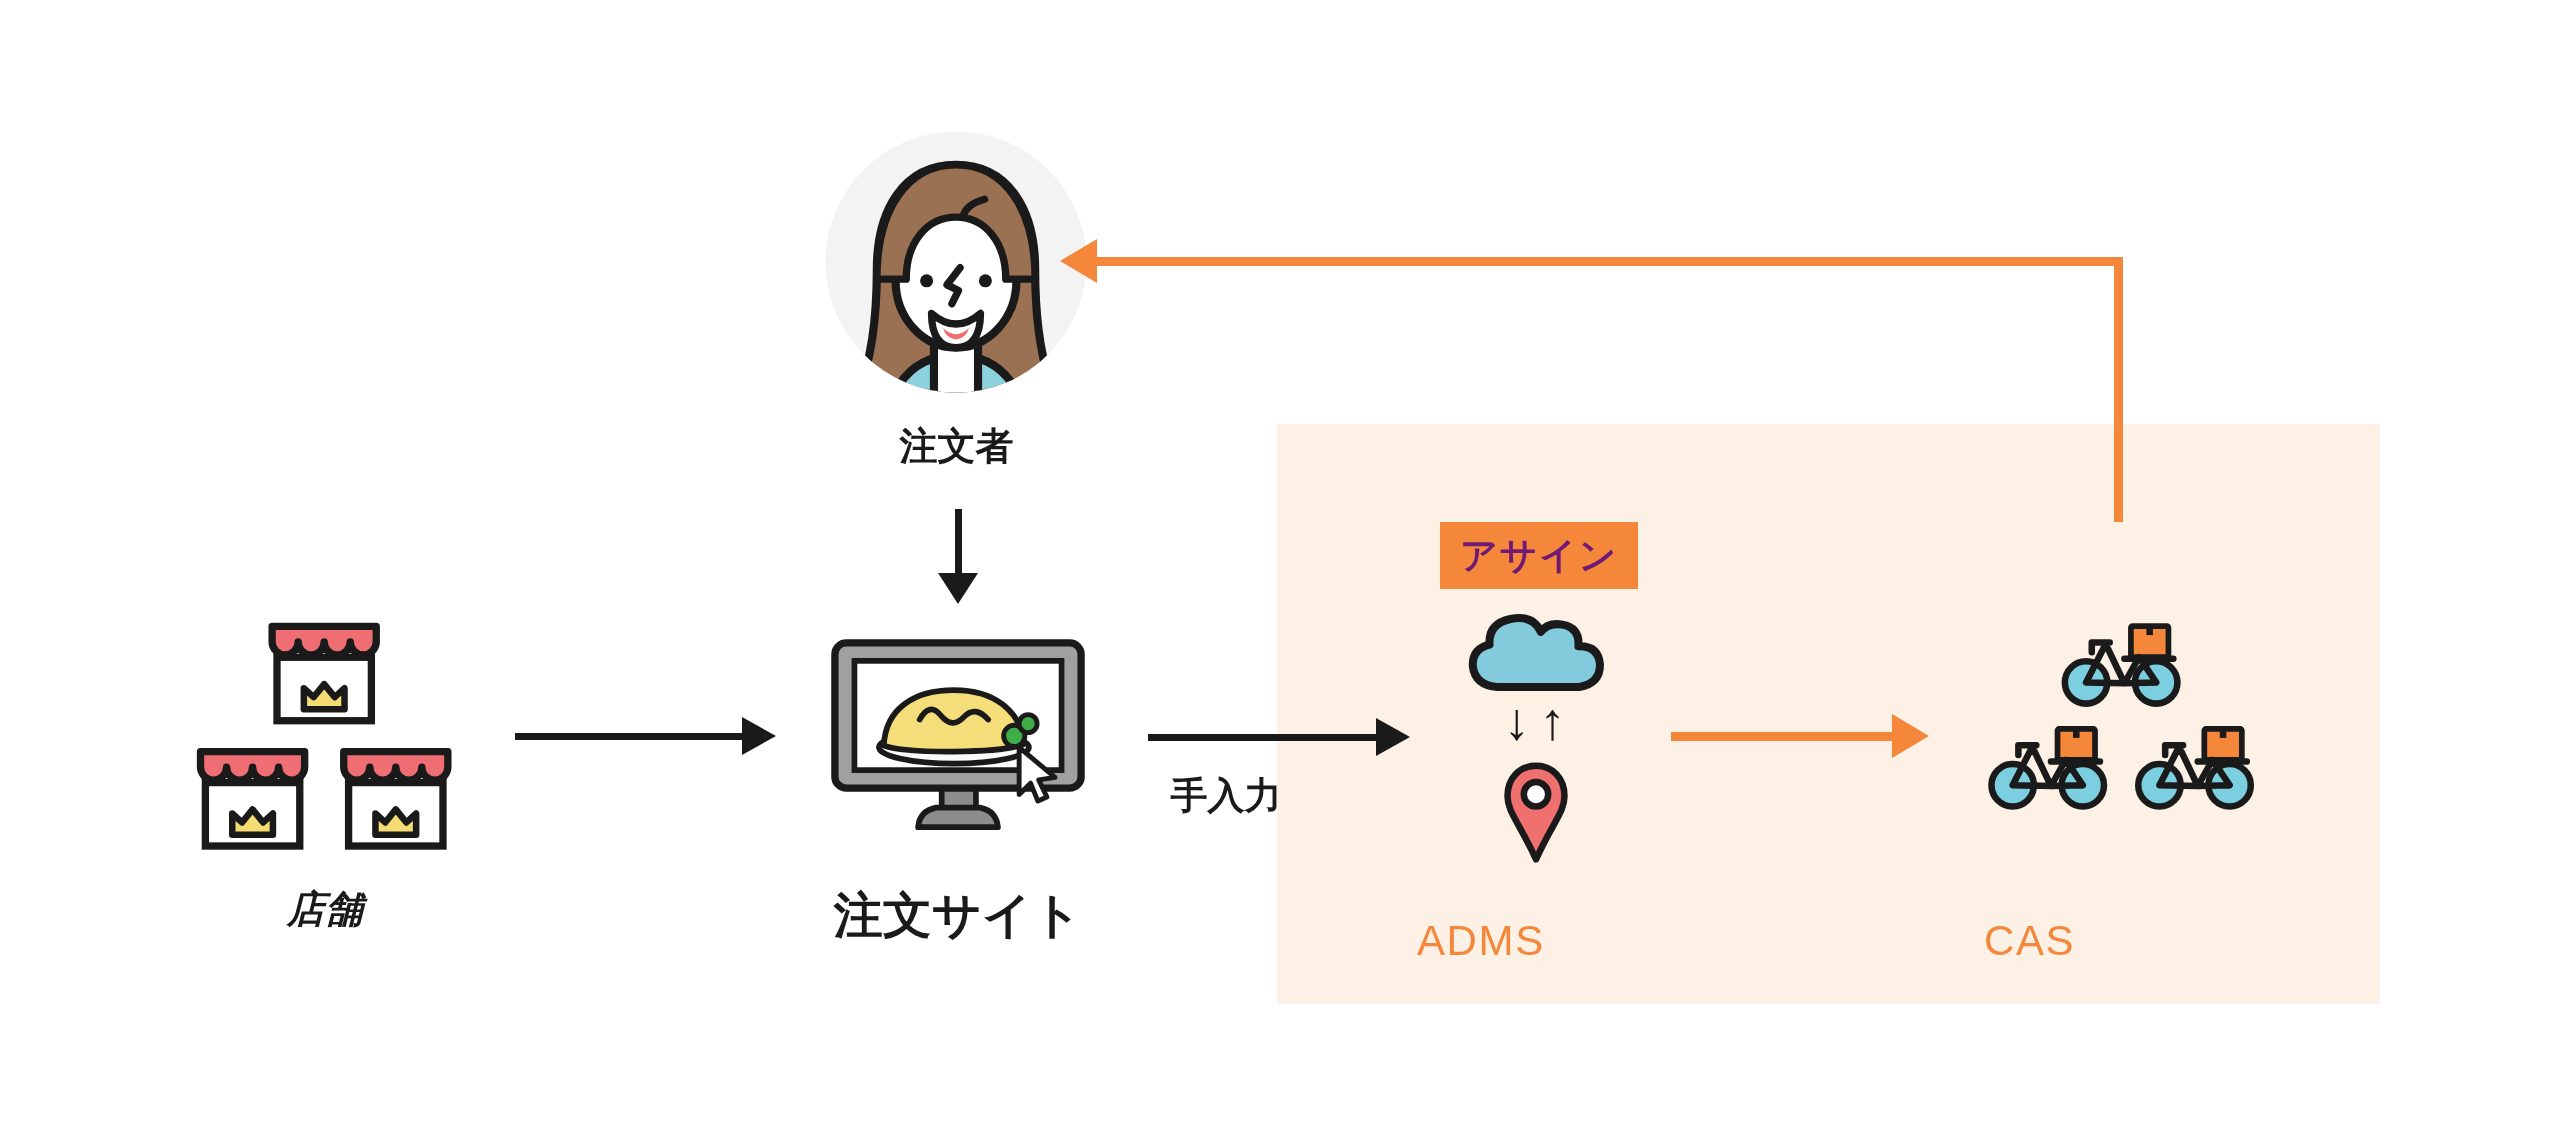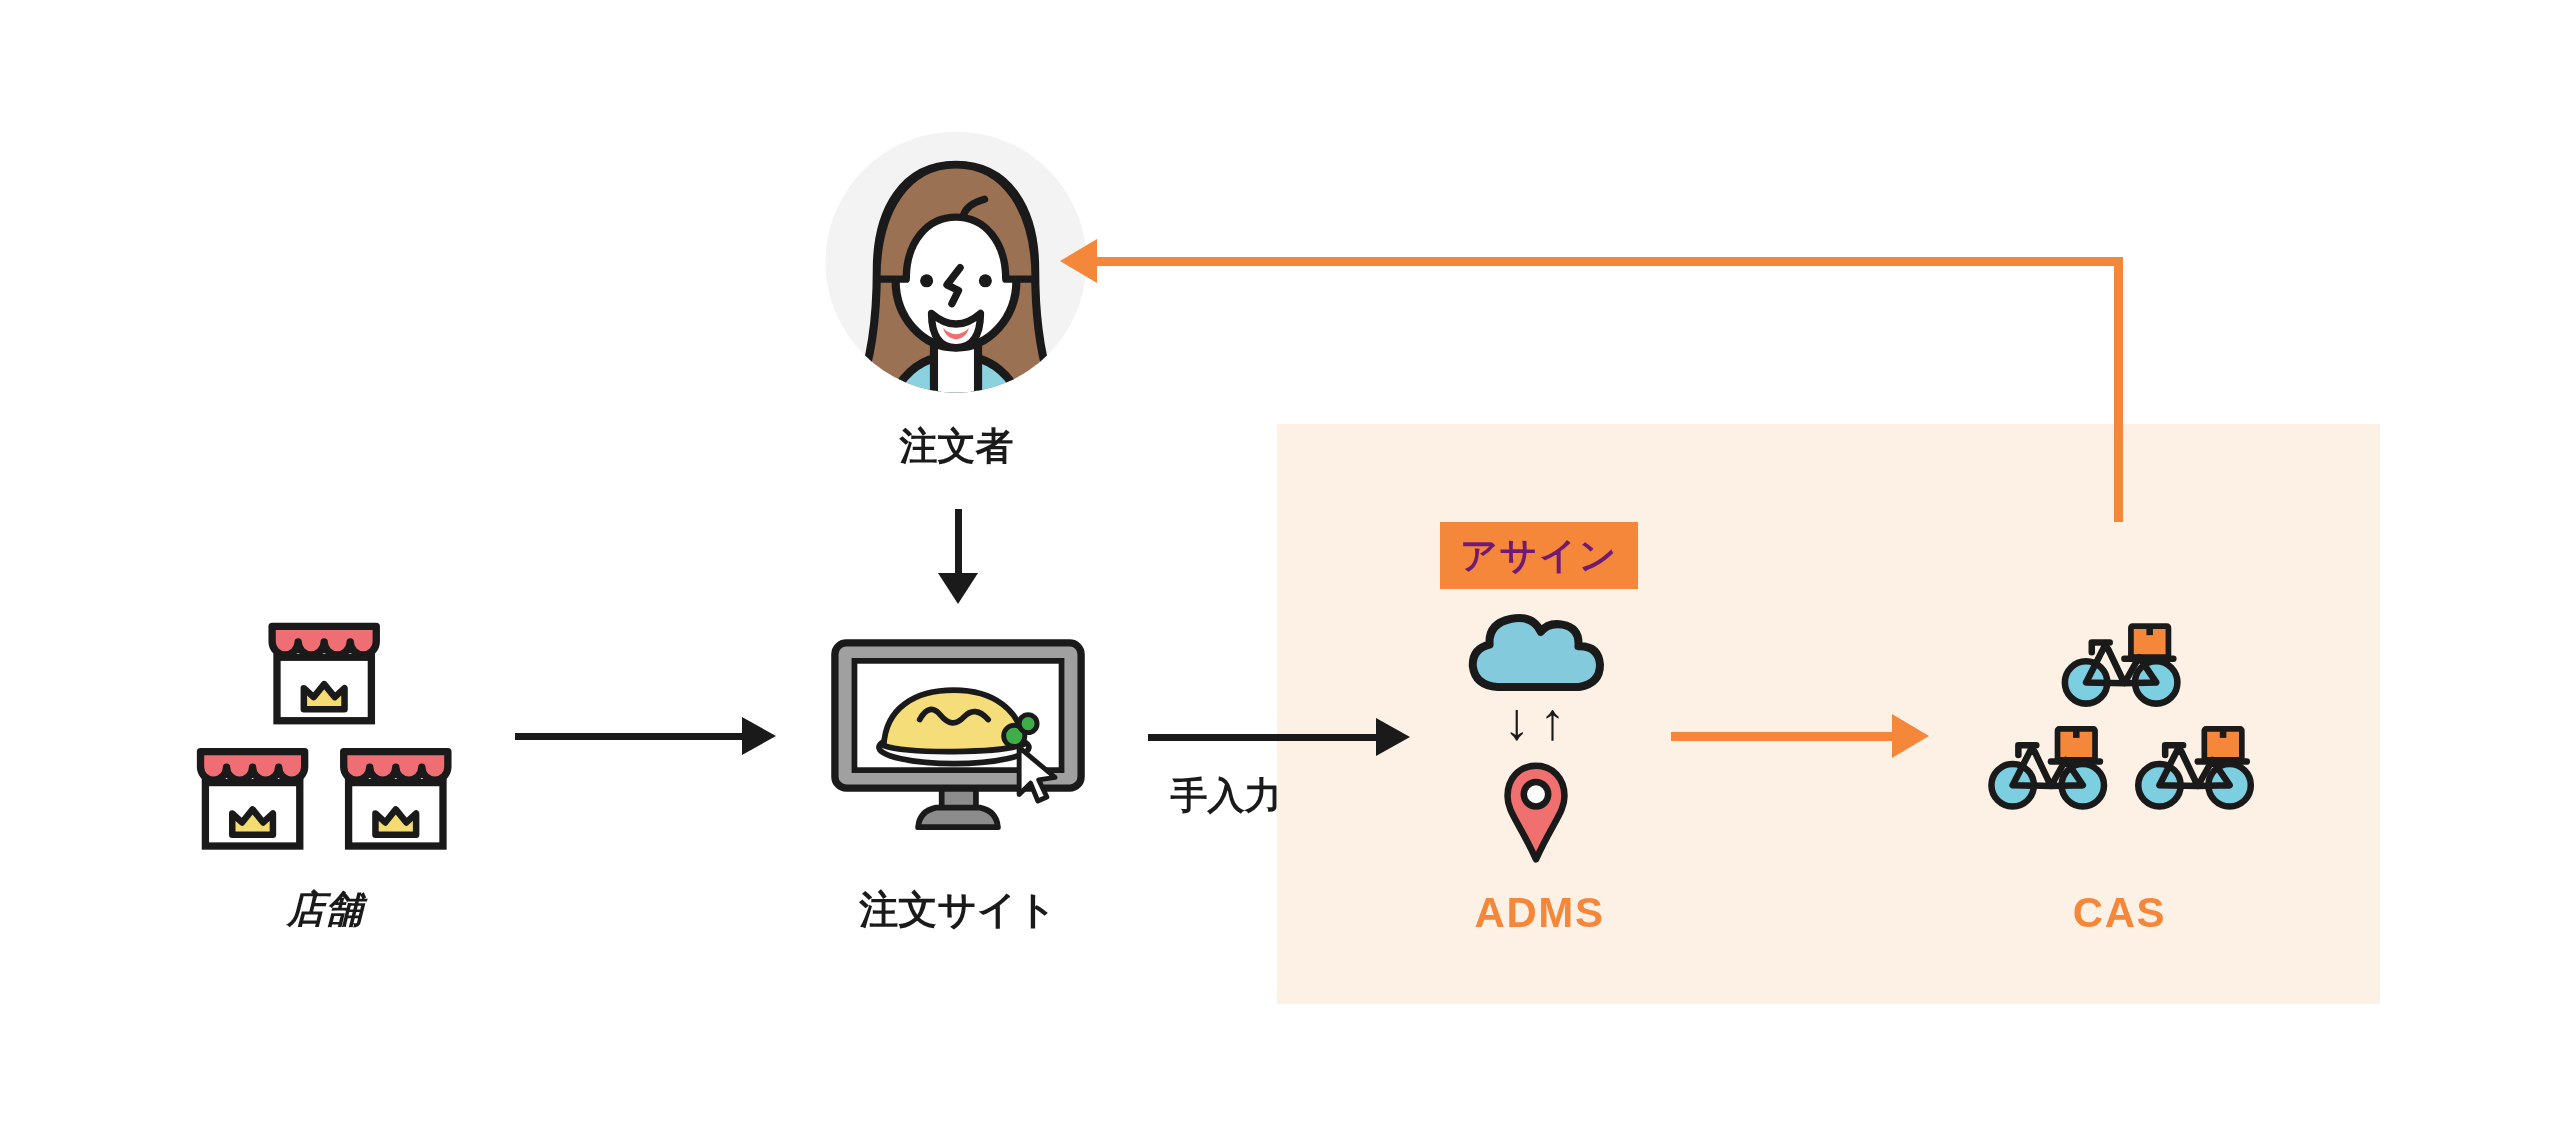--- a/index.html
+++ b/index.html
@@ -19,21 +19,21 @@
     --omelet-yellow:#F5DE7A;
     --garnish-green:#3FAE49;
     --mouth-red:#F26D6D;
   }
   *{box-sizing:border-box;margin:0;padding:0;}
   body{background:#fff;font-family:"Liberation Sans","DejaVu Sans",sans-serif;}
   .canvas{position:relative;width:2576px;height:1135px;background:#ffffff;overflow:hidden;}
   .panel{position:absolute;left:1277px;top:424px;width:1103px;height:580px;background:var(--panel-peach);}
   .abs{position:absolute;}
   .node-label{position:absolute;text-align:center;color:var(--ink-black);font-weight:700;font-size:38px;line-height:1.1;}
-  .sys-label{position:absolute;text-align:center;color:var(--accent-orange);font-weight:700;font-size:42px;letter-spacing:1.6px;line-height:1.1;}
+  .sys-label{position:absolute;color:var(--accent-orange);font-weight:400;font-size:42px;letter-spacing:1.6px;line-height:1.1;margin-top:28px;}
   .badge{position:absolute;background:var(--accent-orange);color:#701a75;font-weight:700;font-size:37px;display:flex;align-items:center;justify-content:center;letter-spacing:1.6px;}
   .shaft{position:absolute;background:var(--ink-black);}
   .shaft-orange{position:absolute;background:var(--accent-orange);}
   .head{position:absolute;width:0;height:0;}
   .head-right-black{border-left:34px solid var(--ink-black);border-top:19.6px solid transparent;border-bottom:19.6px solid transparent;}
   .head-down-black{border-top:31px solid var(--ink-black);border-left:20.4px solid transparent;border-right:20.4px solid transparent;}
   .head-right-orange{border-left:37px solid var(--accent-orange);border-top:22px solid transparent;border-bottom:22px solid transparent;}
   .head-left-orange{border-right:37px solid var(--accent-orange);border-top:22px solid transparent;border-bottom:22px solid transparent;}
   .sync-glyph{position:absolute;text-align:center;color:var(--ink-black);font-weight:700;font-size:52px;letter-spacing:9.8px;line-height:1;}
 </style>
@@ -96,21 +96,21 @@
     <path d="M108 232 Q110 212 130 208 H184 Q204 212 206 232 Z" fill="var(--stand-gray)" stroke="var(--ink-black)" stroke-width="7" stroke-linejoin="round"></path>
     <rect x="6" y="6" width="302" height="178" rx="14" fill="var(--monitor-gray)" stroke="var(--ink-black)" stroke-width="9"></rect>
     <rect x="30" y="28" width="254" height="134" fill="#ffffff" stroke="var(--ink-black)" stroke-width="7"></rect>
     <ellipse cx="152" cy="134" rx="92" ry="20" fill="#FAFAFA" stroke="var(--ink-black)" stroke-width="7"></ellipse>
     <path d="M66 132 C68 86 104 64 152 64 C200 64 234 88 238 130 C210 142 94 142 66 132 Z" fill="var(--omelet-yellow)" stroke="var(--ink-black)" stroke-width="7" stroke-linejoin="round"></path>
     <path d="M110 100 Q122 78 136 95 T164 97 T194 100" fill="none" stroke="var(--ink-black)" stroke-width="7" stroke-linecap="round"></path>
     <circle cx="226" cy="120" r="13" fill="var(--garnish-green)" stroke="var(--ink-black)" stroke-width="6"></circle>
     <circle cx="243" cy="105" r="11" fill="var(--garnish-green)" stroke="var(--ink-black)" stroke-width="6"></circle>
     <path d="M232 134 L232 192 L246 178 L255 200 L266 195 L256 174 L276 171 Z" fill="#ffffff" stroke="var(--ink-black)" stroke-width="6" stroke-linejoin="round"></path>
   </svg>
-  <div class="node-label" style="left:830px;top:889px;width:256px;font-size:39px;">注文サイト</div>
+  <div class="node-label" style="left:830px;top:889px;width:256px;font-size:49px;">注文サイト</div>
 
   <div>
     <div class="shaft" style="left:1148px;top:734px;width:230px;height:6.5px;"></div>
     <div class="head head-right-black" style="left:1376px;top:718px;"></div>
   </div>
   <div class="node-label" style="left:1124px;top:776px;width:204px;font-size:37px;">手入力</div>
 
   <div class="badge" style="left:1440px;top:522px;width:198px;height:67px;">アサイン</div>
   <svg class="abs" style="left:1461px;top:599px;" width="150" height="96" viewBox="0 0 184 120">
     <path d="M44 110 Q16 108 13 84 Q12 62 34 57 Q32 31 60 25 Q88 19 98 41 Q107 29 125 32 Q147 36 145 59 Q170 58 172 82 Q172 106 146 110 Z" fill="var(--cloud-blue)" stroke="var(--ink-black)" stroke-width="10" stroke-linejoin="round"></path>

